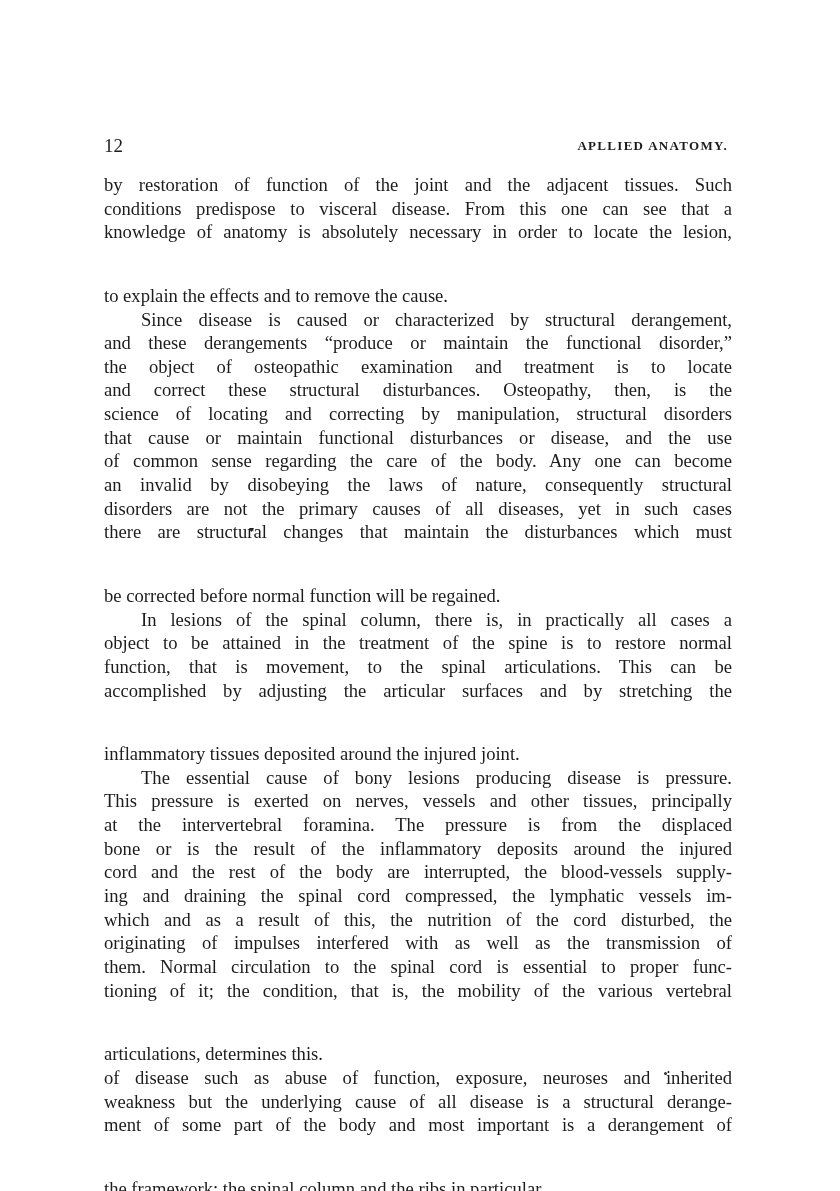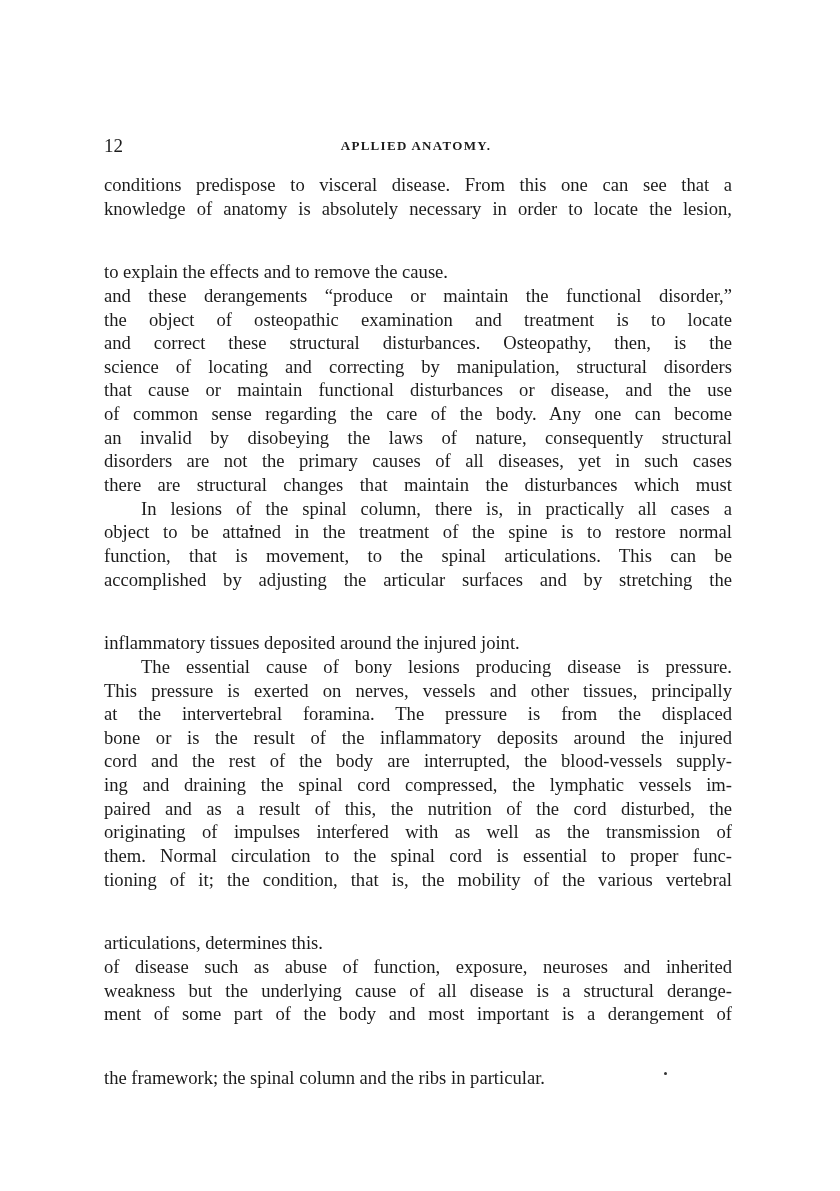--- a/index.html
+++ b/index.html
@@ -32,21 +32,21 @@
       left: 0;
       top: 0;
       font-size: 19px;
       line-height: 24px;
     }
     .running-title {
       position: absolute;
       left: 0;
       width: 624px;
       top: 2px;
-      text-align: center;
+      text-align: right;
       font-size: 13px;
       font-weight: bold;
       letter-spacing: 1.3px;
       line-height: 20px;
     }
     .body-text {
       position: absolute;
       left: 88px;
       top: 173px;
       width: 628px;
@@ -93,50 +93,53 @@
 <body>
 
 <div class="page">
   <div class="running-head">
     <span class="page-number">12</span>
     <span class="running-title">APLLIED ANATOMY.</span>
   </div>
 
   <div class="body-text" id="body-text">
       <div class="para">
+        <span class="line">by restoration of function of the joint and the adjacent tissues.  Such</span>
         <span class="line">conditions predispose to visceral disease.  From this one can see that a</span>
         <span class="line">knowledge of anatomy is absolutely necessary in order to locate the lesion,</span>
         <span class="line last">to explain the effects and to remove the cause.</span>
       </div>
       <div class="para">
+        <span class="line indent">Since disease is caused or characterized by structural derangement,</span>
         <span class="line">and these derangements “produce or maintain the functional disorder,”</span>
         <span class="line">the object of osteopathic examination and treatment is to locate</span>
         <span class="line">and correct these structural disturbances.  Osteopathy, then, is the</span>
         <span class="line">science of locating and correcting by manipulation, structural disorders</span>
         <span class="line">that cause or maintain functional disturbances or disease, and the use</span>
         <span class="line">of common sense regarding the care of the body.  Any one can become</span>
         <span class="line">an invalid by disobeying the laws of nature, consequently structural</span>
         <span class="line">disorders are not the primary causes of all diseases, yet in such cases</span>
         <span class="line">there are structural changes that maintain the disturbances which must</span>
+        <span class="line last">be corrected before normal function will be regained.</span>
       </div>
       <div class="para">
         <span class="line indent">In lesions of the spinal column, there is, in practically all cases a</span>
         <span class="line">object to be attained in the treatment of the spine is to restore normal</span>
         <span class="line">function, that is movement, to the spinal articulations.  This can be</span>
         <span class="line">accomplished by adjusting the articular surfaces and by stretching the</span>
         <span class="line last">inflammatory tissues deposited around the injured joint.</span>
       </div>
       <div class="para">
         <span class="line indent">The essential cause of bony lesions producing disease is pressure.</span>
         <span class="line">This pressure is exerted on nerves, vessels and other tissues, principally</span>
         <span class="line">at the intervertebral foramina.  The pressure is from the displaced</span>
         <span class="line">bone or is the result of the inflammatory deposits around the injured</span>
         <span class="line">cord and the rest of the body are interrupted, the blood-vessels supply-</span>
         <span class="line">ing and draining the spinal cord compressed, the lymphatic vessels im-</span>
-        <span class="line">paired and as a result of this, the nutrition of the cord disturbed, the</span>
+        <span class="line">which and as a result of this, the nutrition of the cord disturbed, the</span>
         <span class="line">originating of impulses interfered with as well as the transmission of</span>
         <span class="line">them.  Normal circulation to the spinal cord is essential to proper func-</span>
         <span class="line">tioning of it; the condition, that is, the mobility of the various vertebral</span>
         <span class="line last">articulations, determines this.</span>
       </div>
       <div class="para">
         <span class="line">of disease such as abuse of function, exposure, neuroses and inherited</span>
         <span class="line">weakness but the underlying cause of all disease is a structural derange-</span>
         <span class="line">ment of some part of the body and most important is a derangement of</span>
         <span class="line last">the framework; the spinal column and the ribs in particular.</span>

